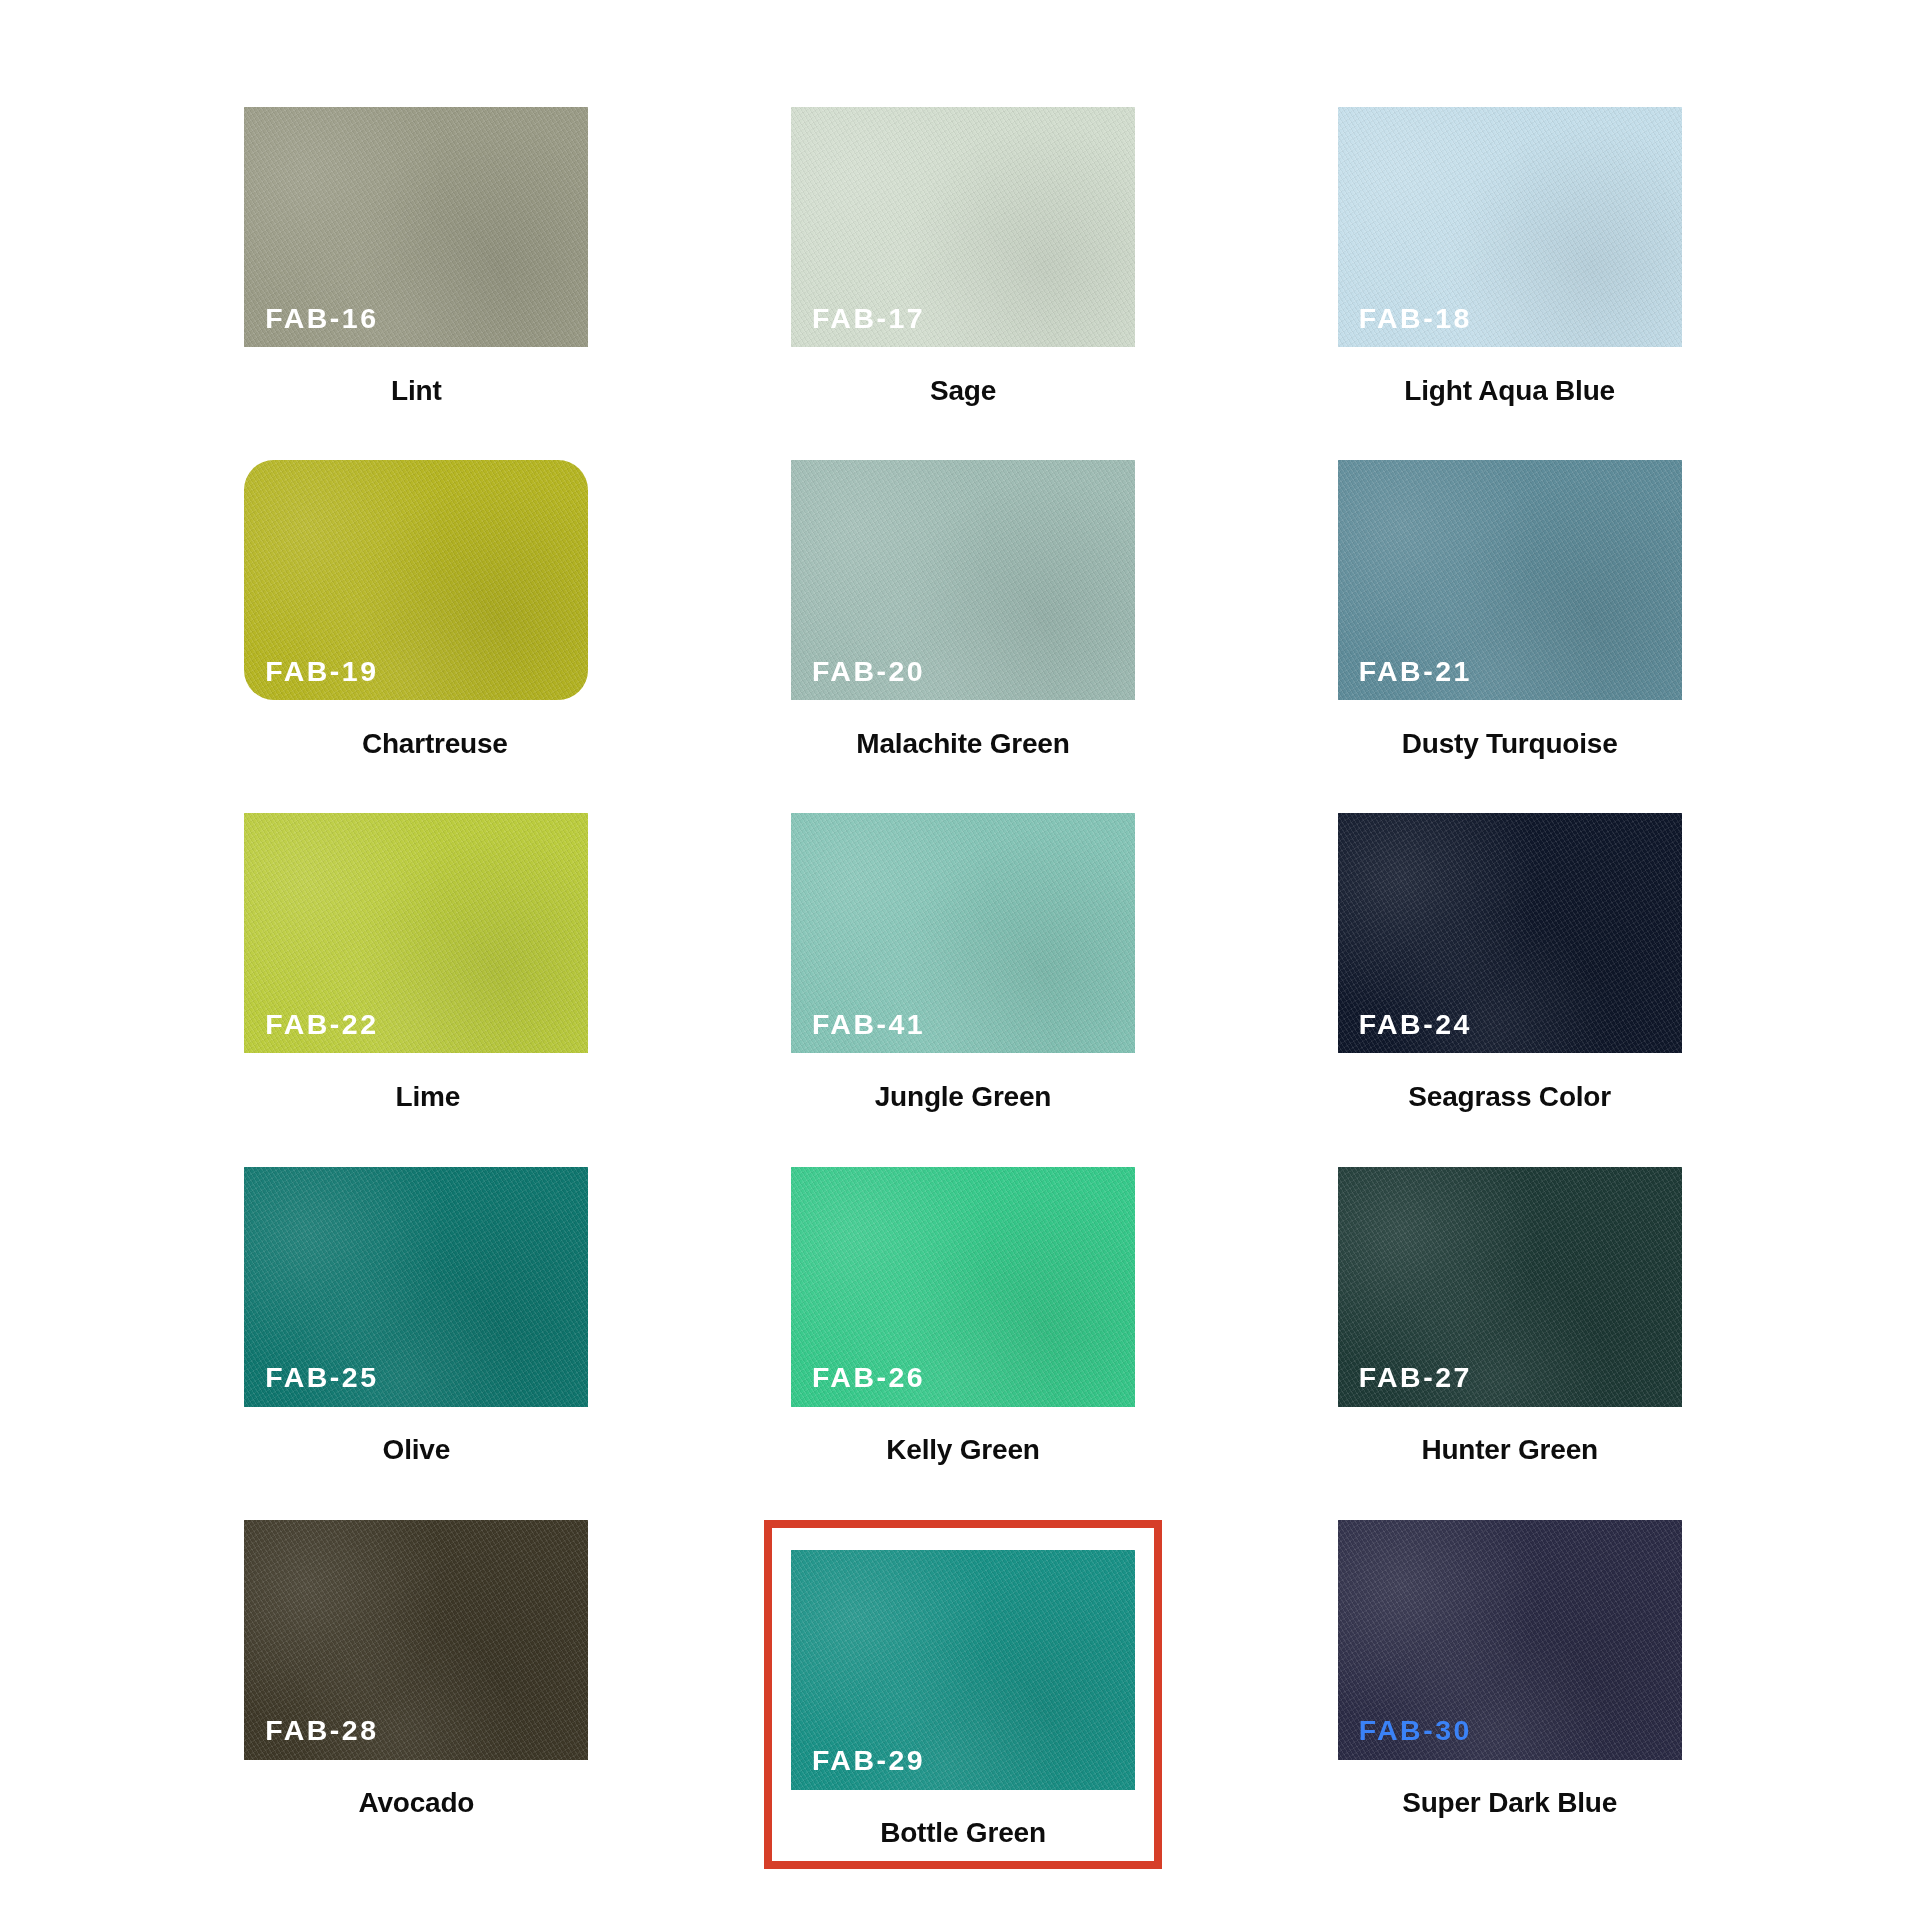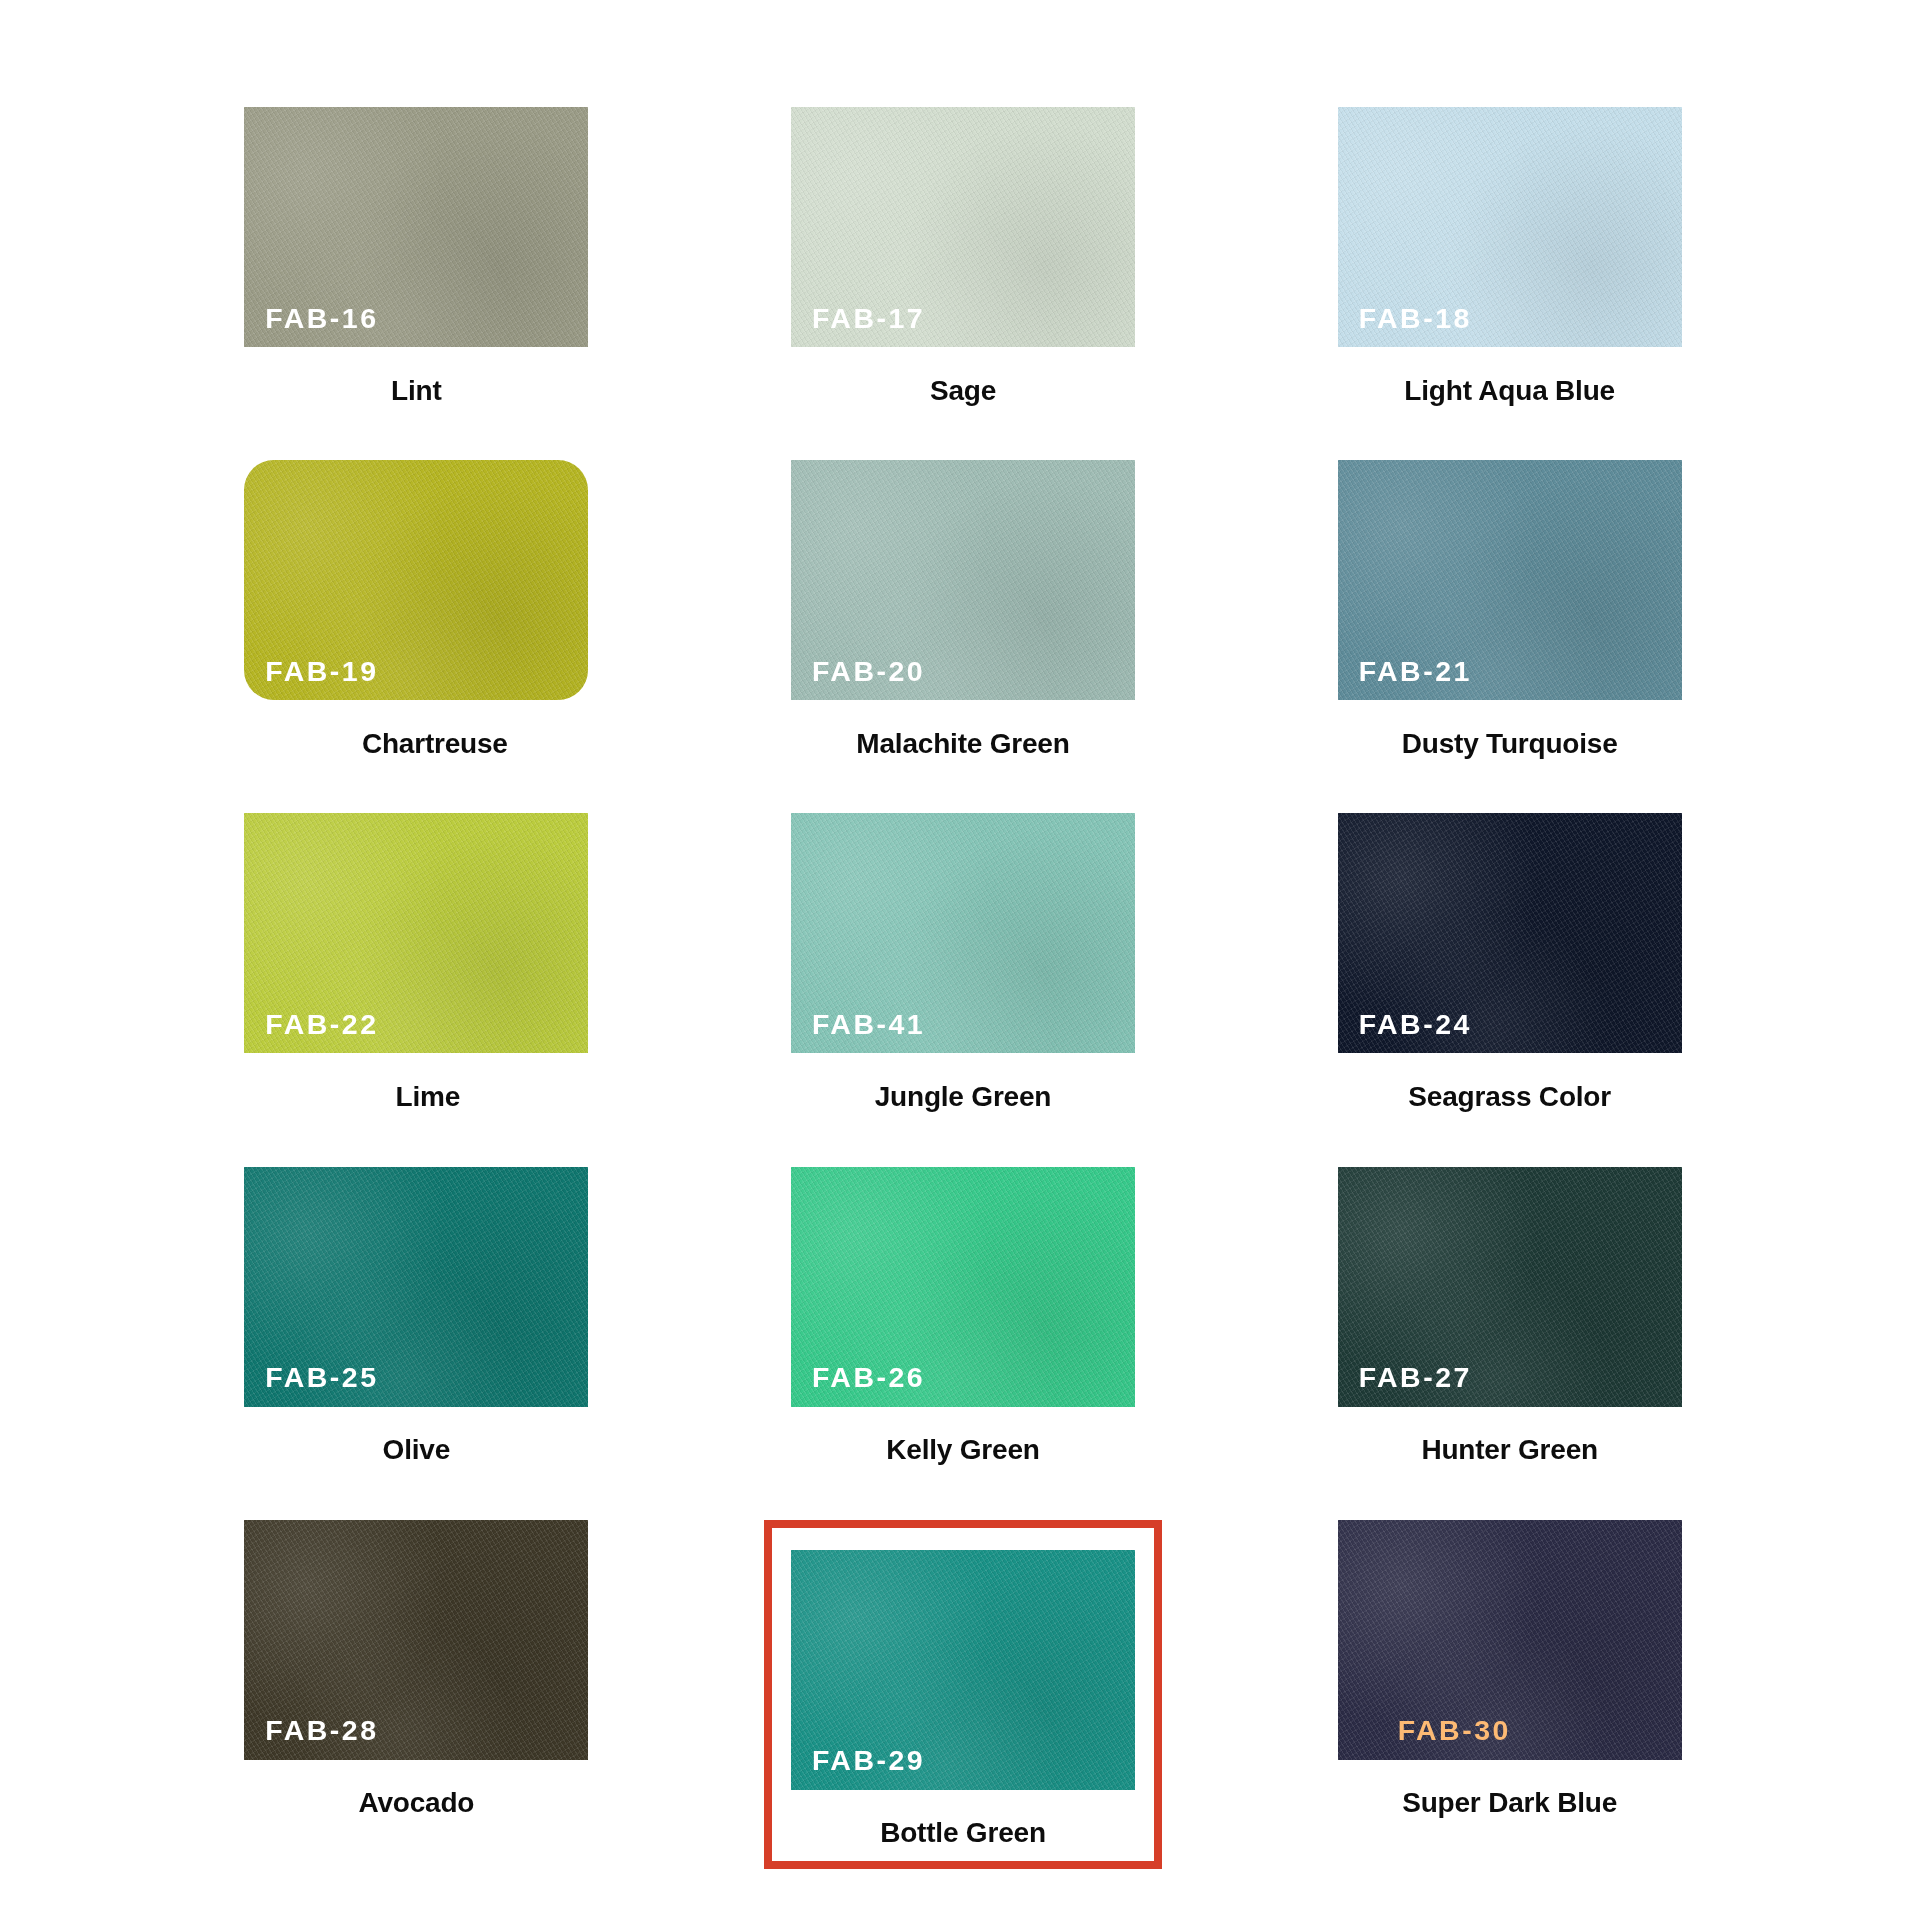--- a/index.html
+++ b/index.html
@@ -222,19 +222,19 @@
       <div class="swatch-inner">
         <div class="swatch-chip" style="background-color: rgb(25, 145, 134);">
           <span class="swatch-code" style="color: rgb(255, 255, 255);">FAB-29</span>
         </div>
         <div class="swatch-name" style="color: rgb(13, 13, 13);">Bottle Green</div>
       </div>
     </div>
     <div class="swatch-cell">
       <div class="swatch-inner">
         <div class="swatch-chip" style="background-color: rgb(43, 43, 69);">
-          <span class="swatch-code" style="color: #fdba74; margin-left: 39px;">FAB-30</span>
+          <span class="swatch-code" style="color: #3b82f6;">FAB-30</span>
         </div>
         <div class="swatch-name" style="color: rgb(13, 13, 13);">Super Dark Blue</div>
       </div>
     </div>
   </div>
 
 
 </body></html>

